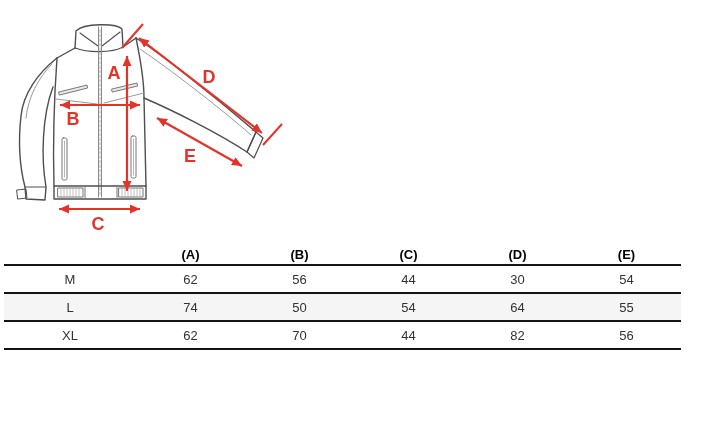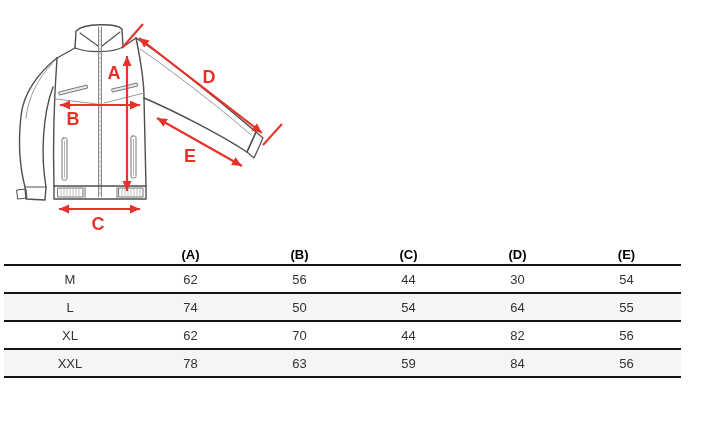--- a/index.html
+++ b/index.html
@@ -152,24 +152,16 @@
         <td>55</td>
       </tr>
       <tr>
         <td>XL</td>
         <td>62</td>
         <td>70</td>
         <td>44</td>
         <td>82</td>
         <td>56</td>
       </tr>
-      <tr class="striped">
-        <td>XXL</td>
-        <td>78</td>
-        <td>63</td>
-        <td>59</td>
-        <td>84</td>
-        <td>56</td>
-      </tr>
     </tbody>
   </table>
 
 </div>
 
 </body></html>

